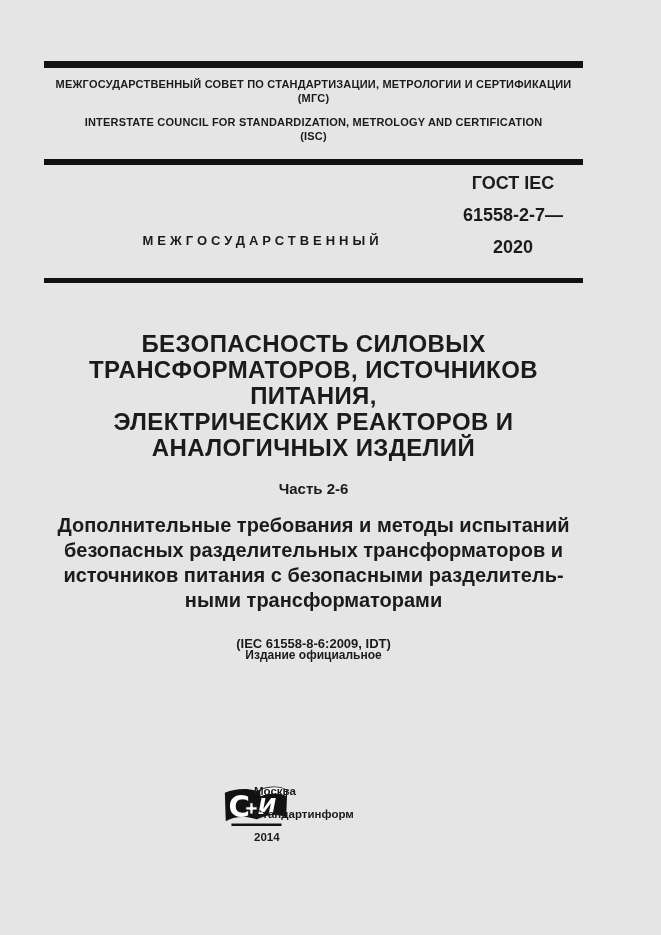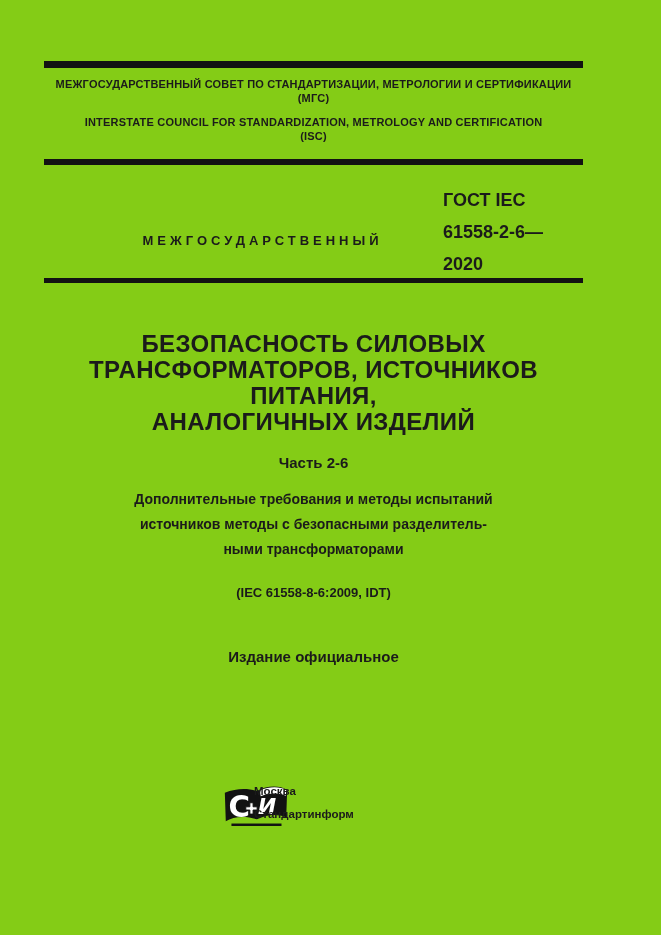--- a/index.html
+++ b/index.html
@@ -6,21 +6,21 @@
     margin: 0;
     padding: 0;
     background: #ffffff;
     font-family: "Liberation Sans", sans-serif;
     -webkit-font-smoothing: antialiased;
   }
   .page {
     position: relative;
     width: 661px;
     height: 935px;
-    background: #84cc16;
+    background: #e5e5e5;
     color: #1b1b1b;
     overflow: hidden;
   }
   .rule {
     position: absolute;
     left: 44px;
     width: 539px;
     background: #121212;
   }
   .rule-top    { top: 61px;  height: 7px; }
@@ -56,22 +56,22 @@
     font-weight: bold;
     font-size: 13px;
     letter-spacing: 4px;
     line-height: 30px;
     white-space: nowrap;
     margin-top: 32px;
   }
   .standard-code {
     width: 140px;
     flex: 0 0 140px;
-    padding-top: 19px;
-    text-align: left;
+    padding-top: 2px;
+    text-align: center;
     font-weight: bold;
     font-size: 18px;
     line-height: 32px;
     white-space: nowrap;
   }
 
   .title-block {
     position: absolute;
     left: 44px;
     top: 331px;
@@ -88,37 +88,37 @@
     margin-top: 19px;
     font-weight: bold;
     font-size: 15px;
     line-height: 18px;
   }
   .subtitle-block {
     margin-top: 15px;
   }
   .subtitle-line {
     font-weight: bold;
-    font-size: 14px;
+    font-size: 20px;
     line-height: 25px;
   }
   .reference-line {
     margin-top: 23px;
     font-weight: bold;
     font-size: 13px;
   }
 
   .edition-note {
     position: absolute;
     left: 44px;
     top: 648px;
     width: 539px;
     text-align: center;
     font-weight: bold;
-    font-size: 15px;
+    font-size: 12px;
   }
 
   .imprint-group { position: absolute; left: 0; top: 0; }
   .publisher-logo {
     position: absolute;
     left: 222px;
     top: 782px;
     width: 68px;
     height: 50px;
   }
@@ -149,35 +149,37 @@
   </div>
 
   <div class="rule rule-mid-1"></div>
 
   <div class="designation-band">
     <div class="standard-type">
       <div>МЕЖГОСУДАРСТВЕННЫЙ</div>
     </div>
     <div class="standard-code">
       <div>ГОСТ IEC</div>
-      <div>61558-2-6—</div>
+      <div>61558-2-7—</div>
       <div>2020</div>
     </div>
   </div>
 
   <div class="rule rule-mid-2"></div>
 
   <div class="title-block">
     <div class="title-line">БЕЗОПАСНОСТЬ СИЛОВЫХ</div>
     <div class="title-line">ТРАНСФОРМАТОРОВ, ИСТОЧНИКОВ ПИТАНИЯ,</div>
+    <div class="title-line">ЭЛЕКТРИЧЕСКИХ РЕАКТОРОВ И</div>
     <div class="title-line">АНАЛОГИЧНЫХ ИЗДЕЛИЙ</div>
     <div class="part-line">Часть 2-6</div>
     <div class="subtitle-block">
       <div class="subtitle-line">Дополнительные требования и методы испытаний</div>
-      <div class="subtitle-line">источников методы с безопасными разделитель-</div>
+      <div class="subtitle-line">безопасных разделительных трансформаторов и</div>
+      <div class="subtitle-line">источников питания с безопасными разделитель-</div>
       <div class="subtitle-line">ными трансформаторами</div>
     </div>
     <div class="reference-line">(IEC 61558-8-6:2009, IDT)</div>
   </div>
 
   <div class="edition-note">Издание официальное</div>
 
   <div class="imprint-group">
     <svg class="publisher-logo" viewBox="0 0 72 52" xmlns="http://www.w3.org/2000/svg" aria-hidden="true">
 
@@ -189,16 +191,17 @@
 
       <path d="M29.5,21.5 h3.4 v4.3 h4.3 v3.4 h-4.3 v4.3 h-3.4 v-4.3 h-4.3 v-3.4 h4.3 Z" fill="#ffffff" stroke="#121212" stroke-width="1"></path>
 
       <text x="38" y="33" font-family="DejaVu Sans, sans-serif" font-size="23" font-weight="bold" font-style="italic" fill="#ffffff">И</text>
 
       <rect x="10" y="43.5" width="53" height="2.6" fill="#121212"></rect>
     </svg>
     <div class="imprint-block">
       <div>Москва</div>
       <div>Стандартинформ</div>
+      <div>2014</div>
     </div>
   </div>
 
 </div>
 
 </body></html>

